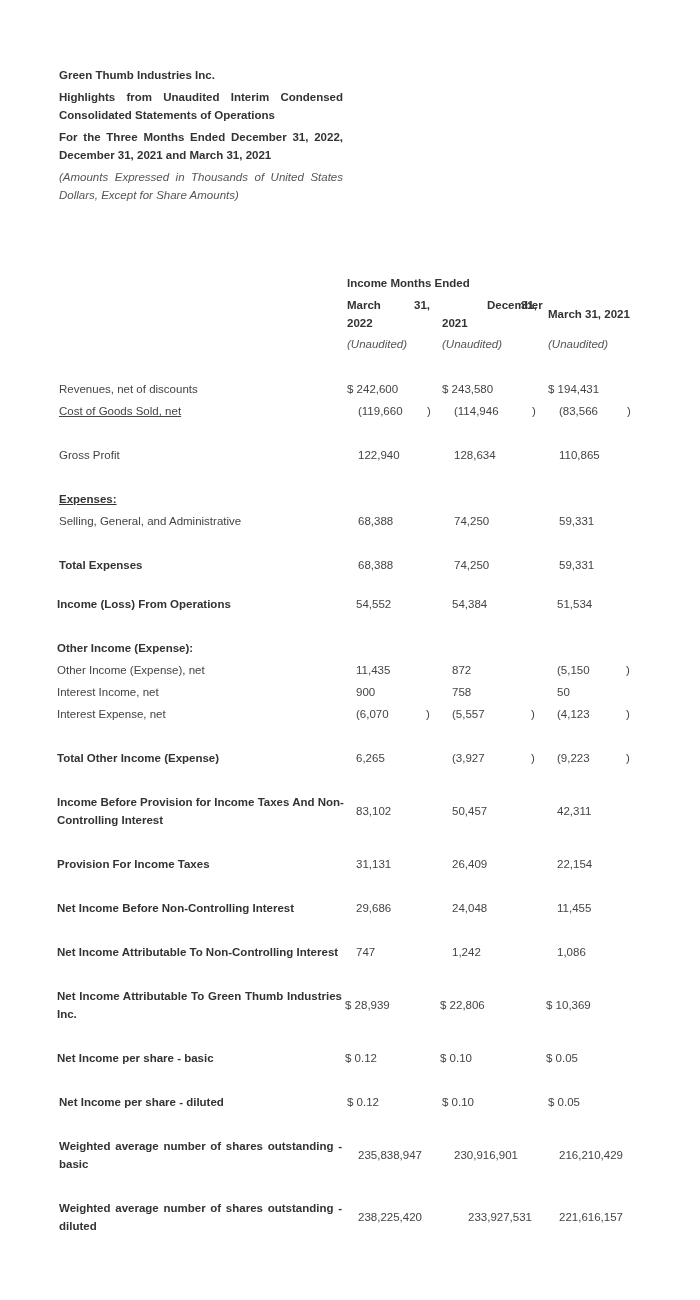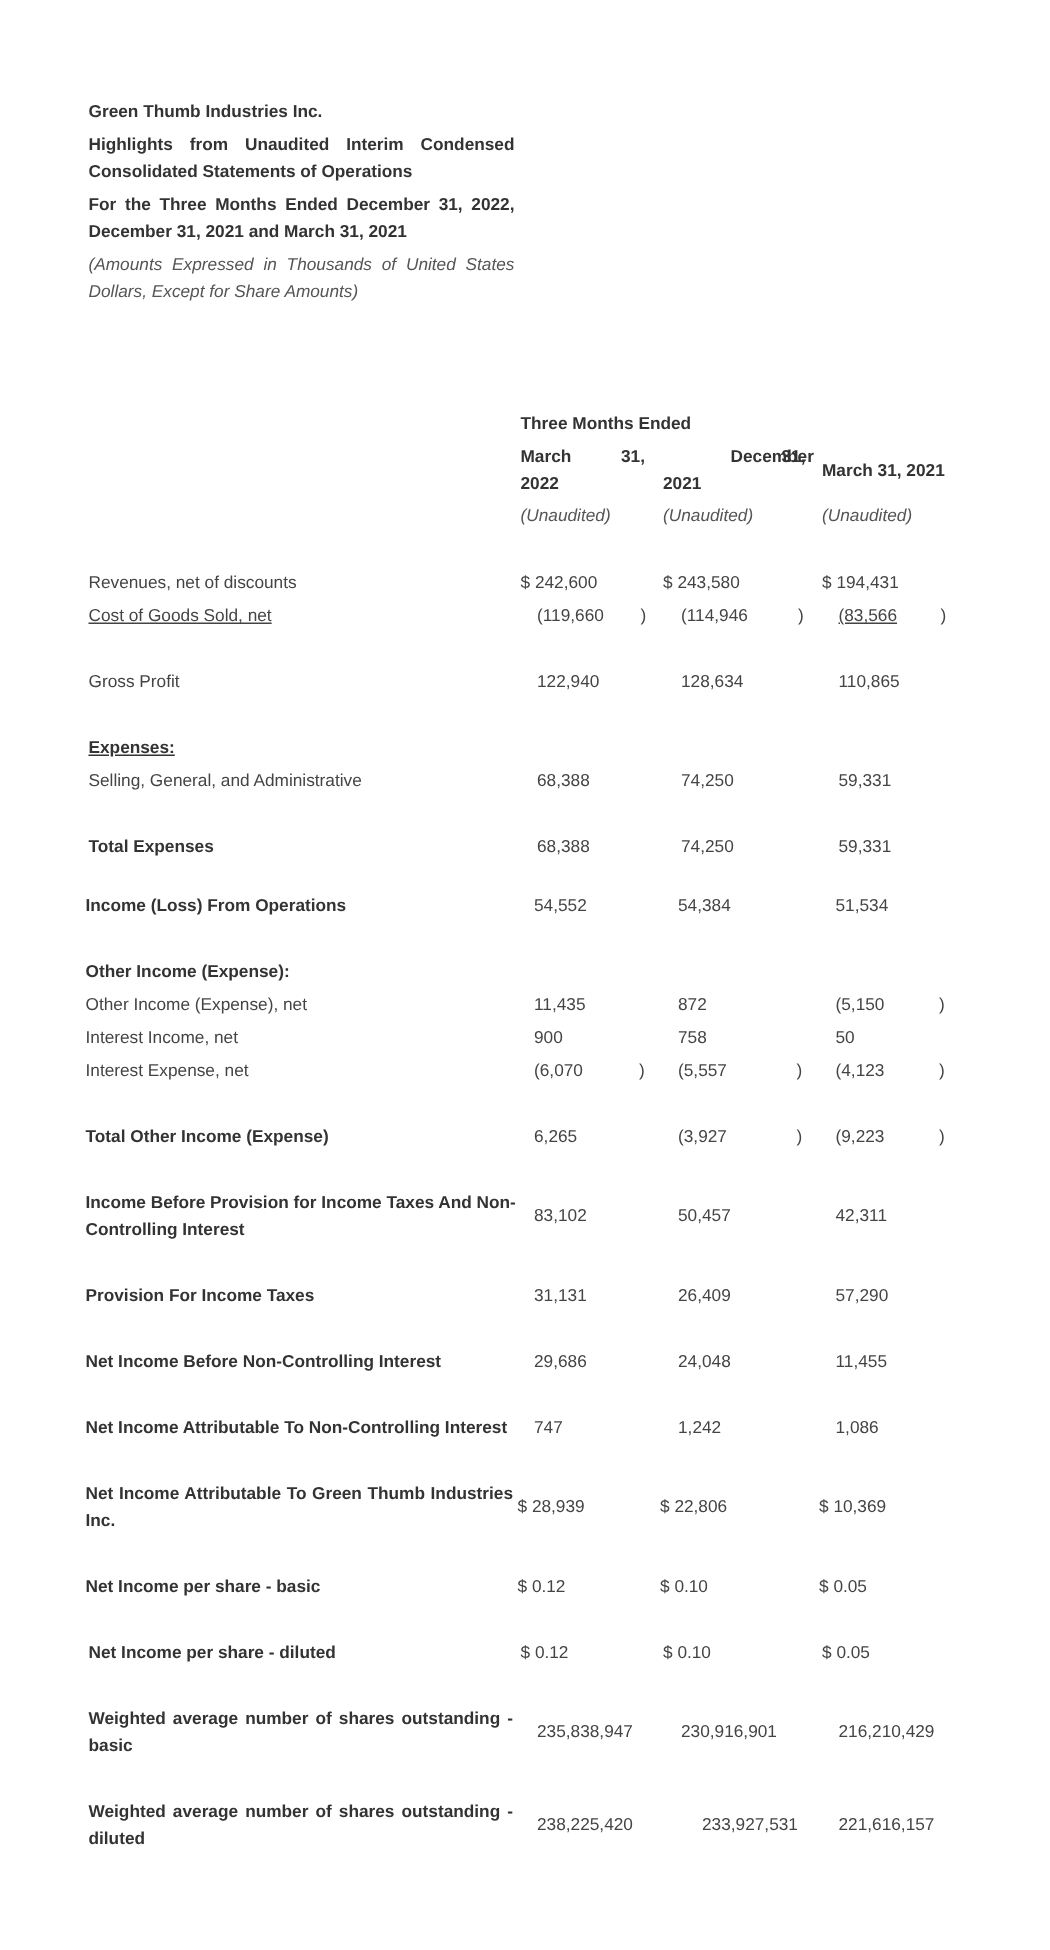--- a/index.html
+++ b/index.html
@@ -19,21 +19,21 @@
 <body>
 
 <div class="abs hdr" style="top:66px;">Green Thumb Industries Inc.</div>
 <div class="abs hdr just-full" style="top:88px;">Highlights from Unaudited Interim Condensed</div>
 <div class="abs hdr" style="top:106px;">Consolidated Statements of Operations</div>
 <div class="abs hdr just-full" style="top:128px;">For the Three Months Ended December 31, 2022,</div>
 <div class="abs hdr" style="top:146px;">December 31, 2021 and March 31, 2021</div>
 <div class="abs hdr-italic" style="top:168px; text-align-last: justify;">(Amounts Expressed in Thousands of United States</div>
 <div class="abs hdr-italic" style="top:186px;">Dollars, Except for Share Amounts)</div>
 
-<div class="abs col-hdr" style="top:274px; left:347px;">Three Months Ended</div>
+<div class="abs col-hdr" style="top:274px; left:347px;">Income Months Ended</div>
 
 <div class="abs col-hdr" style="top:296px; left:347px;">March</div>
 <div class="abs col-hdr" style="top:296px; left:414px;">31,</div>
 <div class="abs col-hdr" style="top:314px; left:347px;">2022</div>
 <div class="abs unaud" style="top:338px; left:347px;">(Unaudited)</div>
 
 <div class="abs col-hdr" style="top:296px; left:442px;margin-left:45px;">December</div>
 <div class="abs col-hdr" style="top:296px; left:521px;">31,</div>
 <div class="abs col-hdr" style="top:314px; left:442px;">2021</div>
 <div class="abs unaud" style="top:338px; left:442px;">(Unaudited)</div>
@@ -47,21 +47,21 @@
   <div class="abs val" style="top:380px; left:442px;">$ 243,580</div>
   <div class="abs val" style="top:380px; left:548px;">$ 194,431</div>
 </div>
 
 <div>
   <div class="abs lbl" style="top:402px; left:59px;text-decoration:underline;">Cost of Goods Sold, net</div>
   <div class="abs val" style="top:402px; left:358px;">(119,660</div>
   <div class="abs paren" style="top:402px; left:427px;">)</div>
   <div class="abs val" style="top:402px; left:454px;">(114,946</div>
   <div class="abs paren" style="top:402px; left:532px;">)</div>
-  <div class="abs val" style="top:402px; left:559px;text-decoration:underline;">(83,566</div>
+  <div class="abs val" style="top:402px; left:559px;">(83,566</div>
   <div class="abs paren" style="top:402px; left:627px;">)</div>
 </div>
 
 <div>
   <div class="abs lbl" style="top:446px; left:59px;">Gross Profit</div>
   <div class="abs val" style="top:446px; left:358px;">122,940</div>
   <div class="abs val" style="top:446px; left:454px;">128,634</div>
   <div class="abs val" style="top:446px; left:559px;">110,865</div>
 </div>
 
@@ -129,21 +129,21 @@
   <div class="abs lbl b" style="top:811px; left:57px;">Controlling Interest</div>
   <div class="abs val" style="top:802px; left:356px;">83,102</div>
   <div class="abs val" style="top:802px; left:452px;">50,457</div>
   <div class="abs val" style="top:802px; left:557px;">42,311</div>
 </div>
 
 <div>
   <div class="abs lbl b" style="top:855px; left:57px;">Provision For Income Taxes</div>
   <div class="abs val" style="top:855px; left:356px;">31,131</div>
   <div class="abs val" style="top:855px; left:452px;">26,409</div>
-  <div class="abs val" style="top:855px; left:557px;">57,290</div>
+  <div class="abs val" style="top:855px; left:557px;">22,154</div>
 </div>
 
 <div>
   <div class="abs lbl b" style="top:899px; left:57px;">Net Income Before Non-Controlling Interest</div>
   <div class="abs val" style="top:899px; left:356px;">29,686</div>
   <div class="abs val" style="top:899px; left:452px;">24,048</div>
   <div class="abs val" style="top:899px; left:557px;">11,455</div>
 </div>
 
 <div>

